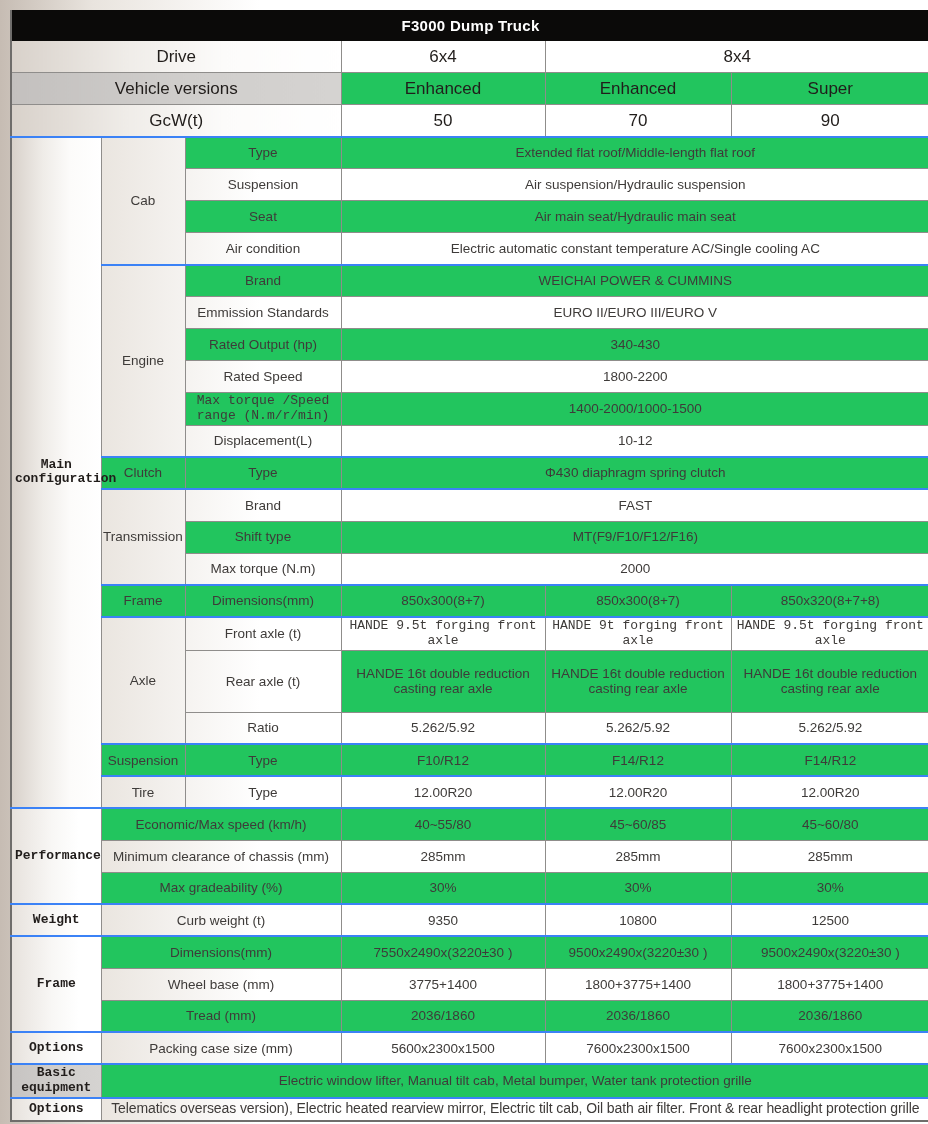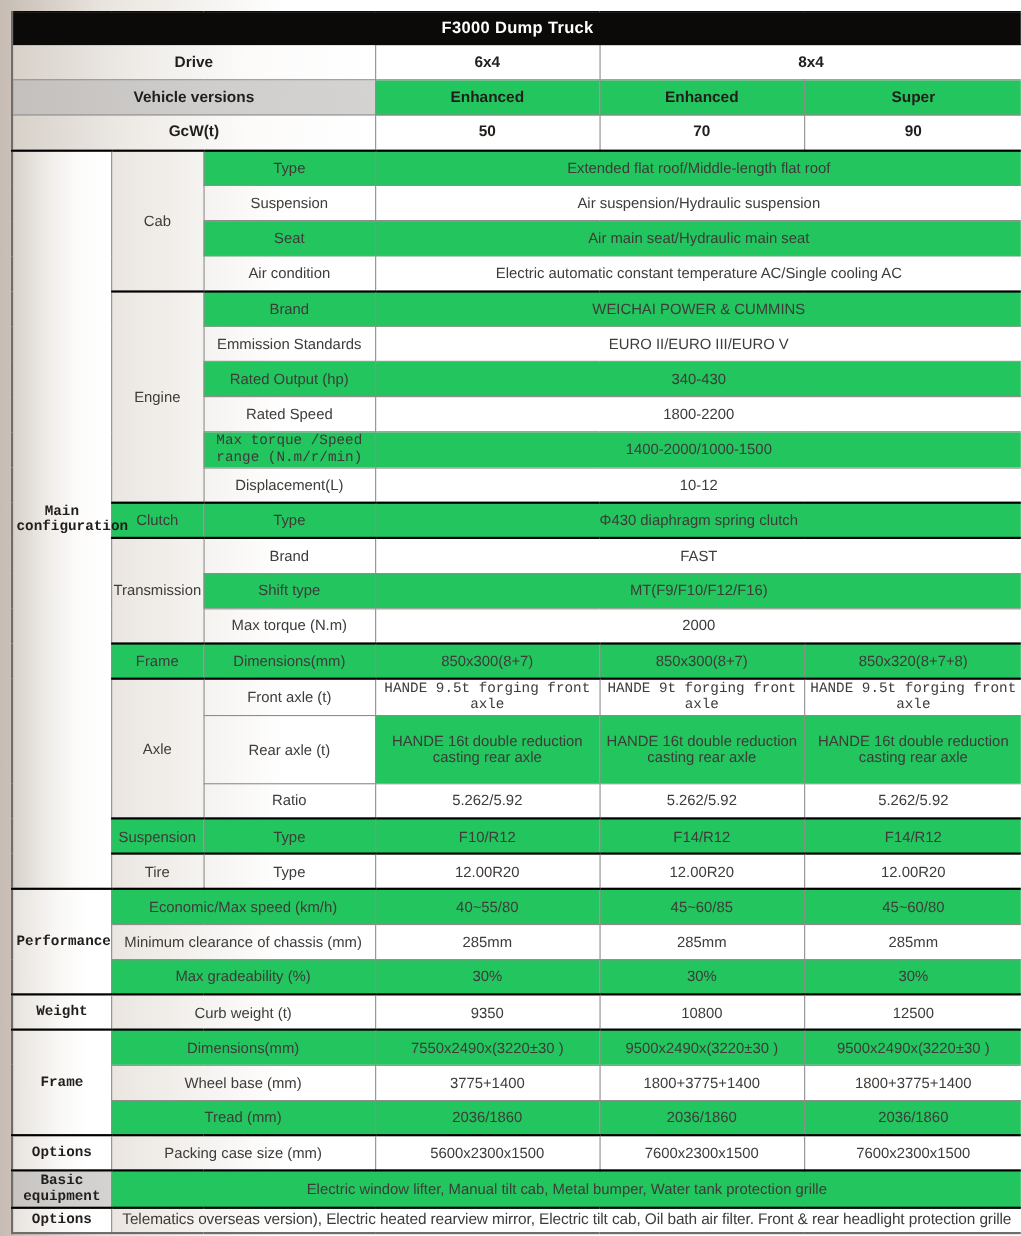--- a/index.html
+++ b/index.html
@@ -35,26 +35,26 @@
   .g  { background: #22c55e; }
   .blk {
     background: #0b0a09;
     color: #ffffff;
     font-weight: bold;
     font-size: 15px;
     letter-spacing: .3px;
     border-color: #0b0a09;
   }
   .b { font-weight: bold; color: #211d1b; }
-  .hd { font-weight: bold; color: #211d1b; font-size: 14px; }
+  .hd { font-weight: normal; color: #211d1b; font-size: 17px; }
   .gradA { background: linear-gradient(90deg, #d8d1ca 0%, #efece8 35%, #fcfbfa 65%, #ffffff 100%); }
   .gradW { background: linear-gradient(90deg, #e7e2dd 0%, #f8f7f5 45%, #ffffff 75%); }
   .gradG { background: linear-gradient(90deg, #c3c0be 0%, #d0cecc 55%, #d5d3d1 100%); }
   .gradBE { background: linear-gradient(90deg, #c7c4c2 0%, #d1cfcd 60%, #d5d3d1 100%); }
-  .gt { border-top: 2px solid #000000; }
+  .gt { border-top: 2px solid #3b82f6; }
   .snug { padding-left: 0; padding-right: 0; }
   .tight { font-size: 14px; padding: 1px 1px; letter-spacing: -0.1px; }
   .sm { font-size: 13px; font-family: Liberation Mono, monospace; }
 </style>
 </head>
 <body>
 
 <div class="page">
 <table>
   <colgroup>

